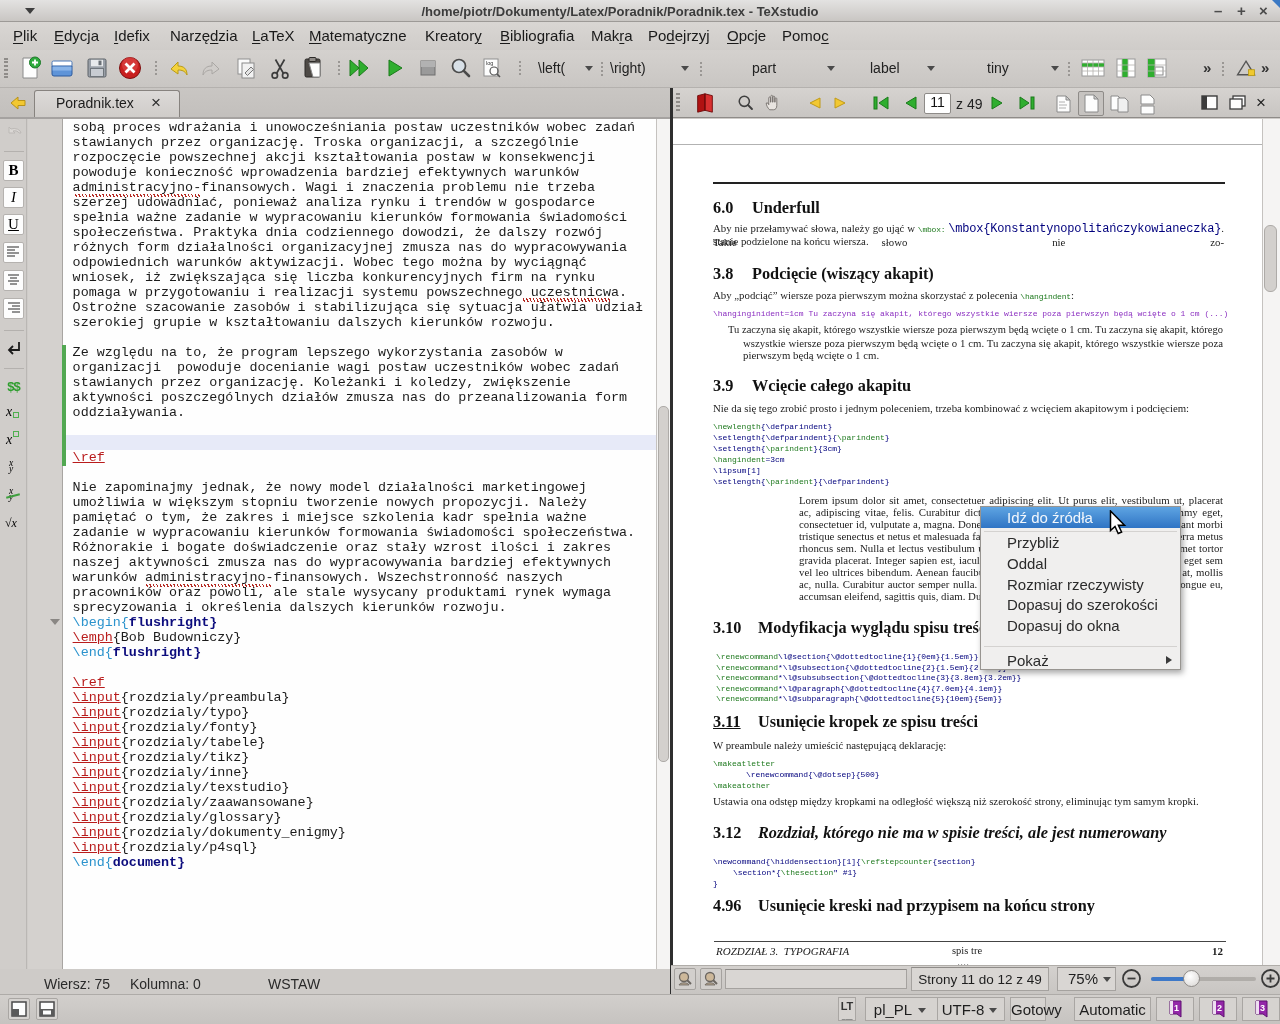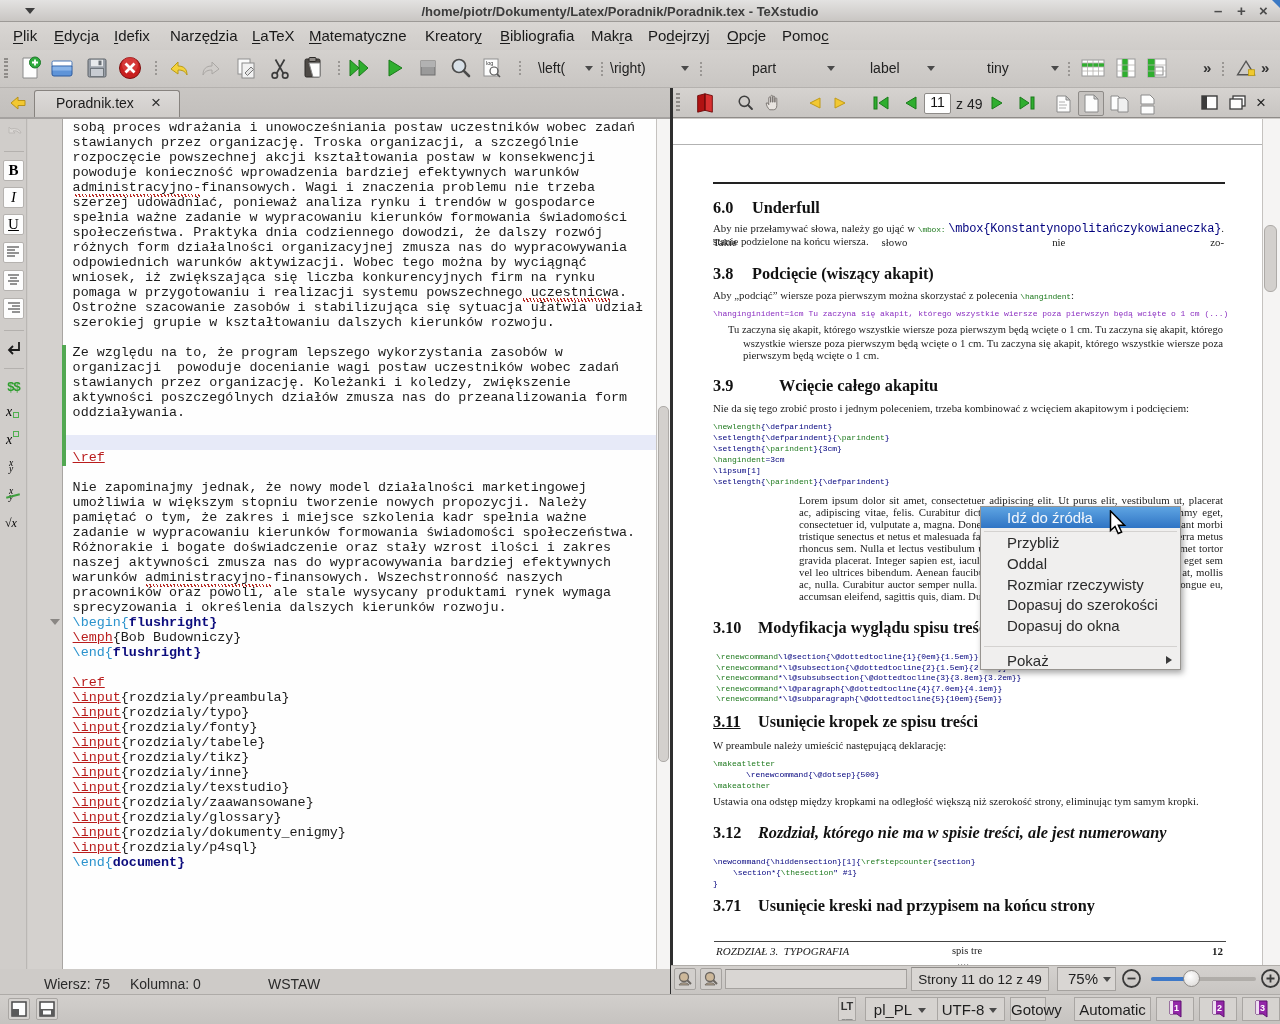--- a/index.html
+++ b/index.html
@@ -330,21 +330,21 @@
 <div class="abs pdfp just" style="left:713px;top:222px;width:511px;">Aby nie przełamywać słowa, należy go ująć w <span class="mono pg" style="font-size:8px;letter-spacing:-0.2px;">\mbox:</span> <span class="mono pn" style="font-size:12px;letter-spacing:-0.2px;">\mbox{Konstantynopolitańczykowianeczka}</span>. Takie słowo nie zo-</div>
 <div class="abs pdfp" style="left:713px;top:235px;">stanie podzielone na końcu wiersza.</div>
 <div class="abs pdfh" style="left:713px;top:264px;">3.8</div>
 <div class="abs pdfh" style="left:752px;top:264px;">Podcięcie (wiszący akapit)</div>
 <div class="abs pdfp" style="left:713px;top:289px;">Aby „podciąć” wiersze poza pierwszym można skorzystać z polecenia <span class="mono pg" style="font-size:8px;letter-spacing:-0.2px;">\hangindent</span>:</div>
 <div class="abs pcode" style="left:713px;top:309px;"><span class="ppurple">\hanginginident=1cm Tu zaczyna się akapit, którego wszystkie wiersze poza pierwszyn będą wcięte o 1 cm (...)</span></div>
 <div class="abs pdfp just" style="left:728px;top:324px;font-size:10.5px;width:495px;">Tu zaczyna się akapit, którego wszystkie wiersze poza pierwszym będą wcięte o 1 cm. Tu zaczyna się akapit, którego</div>
 <div class="abs pdfp just" style="left:743px;top:337px;width:480px;">wszystkie wiersze poza pierwszym będą wcięte o 1 cm. Tu zaczyna się akapit, którego wszystkie wiersze poza</div>
 <div class="abs pdfp" style="left:743px;top:349px;">pierwszym będą wcięte o 1 cm.</div>
 <div class="abs pdfh" style="left:713px;top:376px;">3.9</div>
-<div class="abs pdfh" style="left:752px;top:376px;margin-left:27px;">Wcięcie całego akapitu</div>
+<div class="abs pdfh" style="left:752px;top:376px;">Wcięcie całego akapitu</div>
 <div class="abs pdfp" style="left:713px;top:402px;">Nie da się tego zrobić prosto i jednym poleceniem, trzeba kombinować z wcięciem akapitowym i podcięciem:</div>
 <div class="abs pcode" style="left:713px;top:421.5px;"><span class="pg">\newlength</span><span class="pn">{\defparindent}</span></div>
 <div class="abs pcode" style="left:713px;top:432.5px;"><span class="pn">\setlength{\defparindent}{</span><span class="pg">\parindent</span><span class="pn">}</span></div>
 <div class="abs pcode" style="left:713px;top:443.5px;"><span class="pn">\setlength{</span><span class="pg">\parindent</span><span class="pn">}{3cm}</span></div>
 <div class="abs pcode" style="left:713px;top:454.5px;"><span class="pg">\hangindent</span><span class="pn">=3cm</span></div>
 <div class="abs pcode" style="left:713px;top:465.5px;"><span class="pn">\lipsum[1]</span></div>
 <div class="abs pcode" style="left:713px;top:476.5px;"><span class="pn">\setlength{</span><span class="pg">\parindent</span><span class="pn">}{\defparindent}</span></div>
 <div class="abs pdfp just" style="left:799px;top:494px;width:424px;">Lorem ipsum dolor sit amet, consectetuer adipiscing elit. Ut purus elit, vestibulum ut, placerat</div>
 <div class="abs pdfp just" style="left:799px;top:506px;width:424px;">ac, adipiscing vitae, felis. Curabitur dictum gravida mauris. Nam arcu libero, nonummy eget,</div>
 <div class="abs pdfp just" style="left:799px;top:518px;width:424px;">consectetuer id, vulputate a, magna. Donec vehicula augue eu neque. Pellentesque habitant morbi</div>
@@ -366,21 +366,21 @@
 <div class="abs pdfp" style="left:713px;top:739px;">W preambule należy umieścić następującą deklarację:</div>
 <div class="abs pcode" style="left:713px;top:759px;"><span class="pg">\makeatletter</span></div>
 <div class="abs pcode" style="left:746px;top:770px;"><span class="pn">\renewcommand{\@dotsep}{500}</span></div>
 <div class="abs pcode" style="left:713px;top:781px;"><span class="pg">\makeatother</span></div>
 <div class="abs pdfp" style="left:713px;top:795px;">Ustawia ona odstęp między kropkami na odległość większą niż szerokość strony, eliminując tym samym kropki.</div>
 <div class="abs pdfh" style="left:713px;top:823px;">3.12</div>
 <div class="abs pdfh" style="left:758px;top:823px;font-style:italic;">Rozdział, którego nie ma w spisie treści, ale jest numerowany</div>
 <div class="abs pcode" style="left:713px;top:857px;"><span class="pn">\newcommand{\hiddensection}[1]{</span><span class="pg">\refstepcounter</span><span class="pn">{section}</span></div>
 <div class="abs pcode" style="left:733px;top:868px;"><span class="pn">\section*{</span><span class="pg">\thesection</span><span class="pn">" #1}</span></div>
 <div class="abs pcode" style="left:713px;top:879px;"><span class="pn">}</span></div>
-<div class="abs pdfh" style="left:713px;top:896px;">3.71</div>
+<div class="abs pdfh" style="left:713px;top:896px;">4.96</div>
 <div class="abs pdfh" style="left:758px;top:896px;">Usunięcie kreski nad przypisem na końcu strony</div>
 <div class="abs" style="left:714px;top:941px;width:512px;height:1px;background:#444;"></div>
 <div class="abs pdfp" style="left:716px;top:944.5px;font-size:11px;"><i>ROZDZIAŁ 3.  TYPOGRAFIA</i></div>
 <div class="abs pdfp" style="left:952px;top:944.5px;font-size:10.5px;">spis tre</div>
 <div class="abs pdfp" style="left:1212px;top:944.5px;font-size:11px;"><b>12</b></div>
 <div class="abs pdfp" style="left:958px;top:960px;font-size:6px;">. . . .</div>
 <div id="pdfscroll" class="abs"></div>
 <div id="pdfthumb" class="abs"></div>
 <div id="pdfstatus" class="abs"></div>
 <div class="abs" style="left:674px;top:968px;width:22px;height:22px;background:#d2cfcc;border:1px solid #a5a29f;border-radius:2px;"><svg width="20" height="20" viewBox="0 0 20 20">

